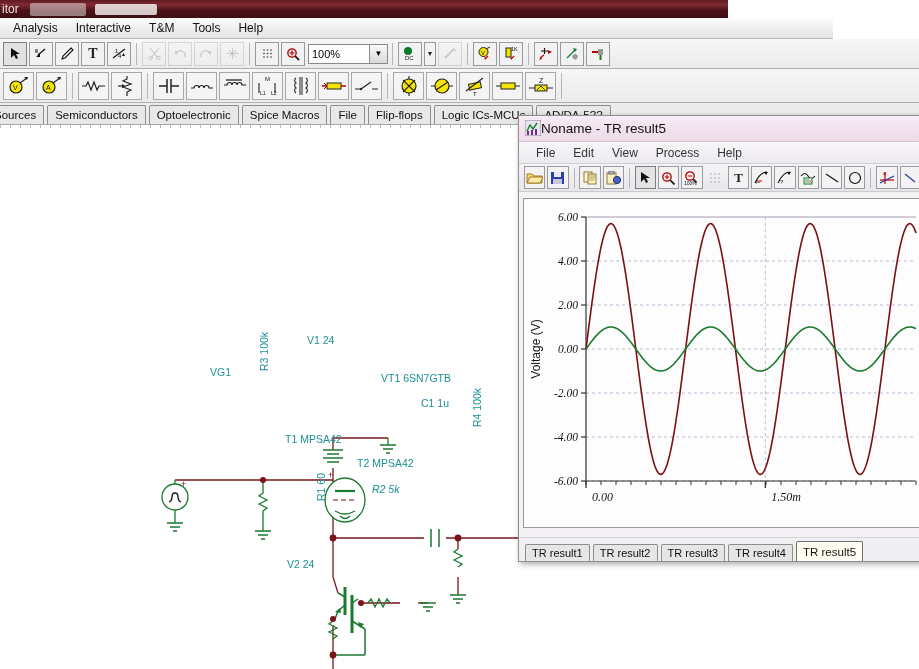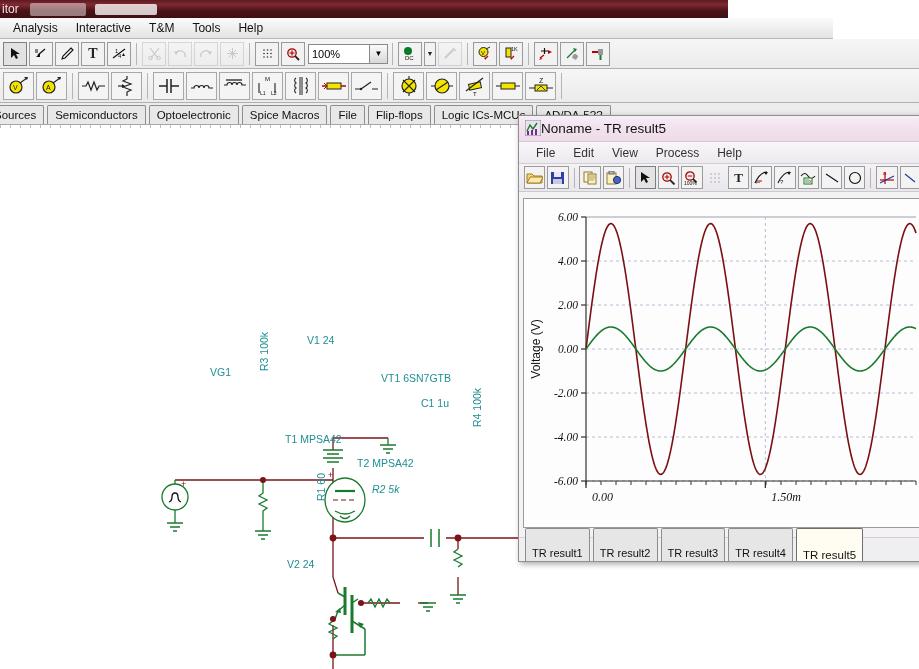--- a/index.html
+++ b/index.html
@@ -140,21 +140,21 @@
     background:#fdfdfd; border:1px solid #9a9a9a;
   }
   #plotsvg{ display:block; }
 
   #chart-tabs{
     position:absolute; left:0; bottom:0; width:405px; height:24px;
     background:#efeef1; display:flex; align-items:flex-end; padding-left:6px;
     border-top:1px solid #d2d2d6;
   }
   #chart-tabs .rtab{
-    height:17px; line-height:17px; padding:16px 6px; font-size:11px;
+    height:17px; line-height:17px; padding:0 6px; font-size:11px;
     border:1px solid #8d8d8d; border-bottom:none; background:#e6e6e6;
     margin-right:3px; color:#111; white-space:nowrap; cursor:default;
     border-radius:2px 2px 0 0;
   }
   #chart-tabs .rtab.sel{ background:#fffdf2; height:20px; line-height:20px; font-size:11.5px; border-color:#6f6f6f; }
 </style>
 </head>
 <body>
 
 <div id="desktop-titlebar">

